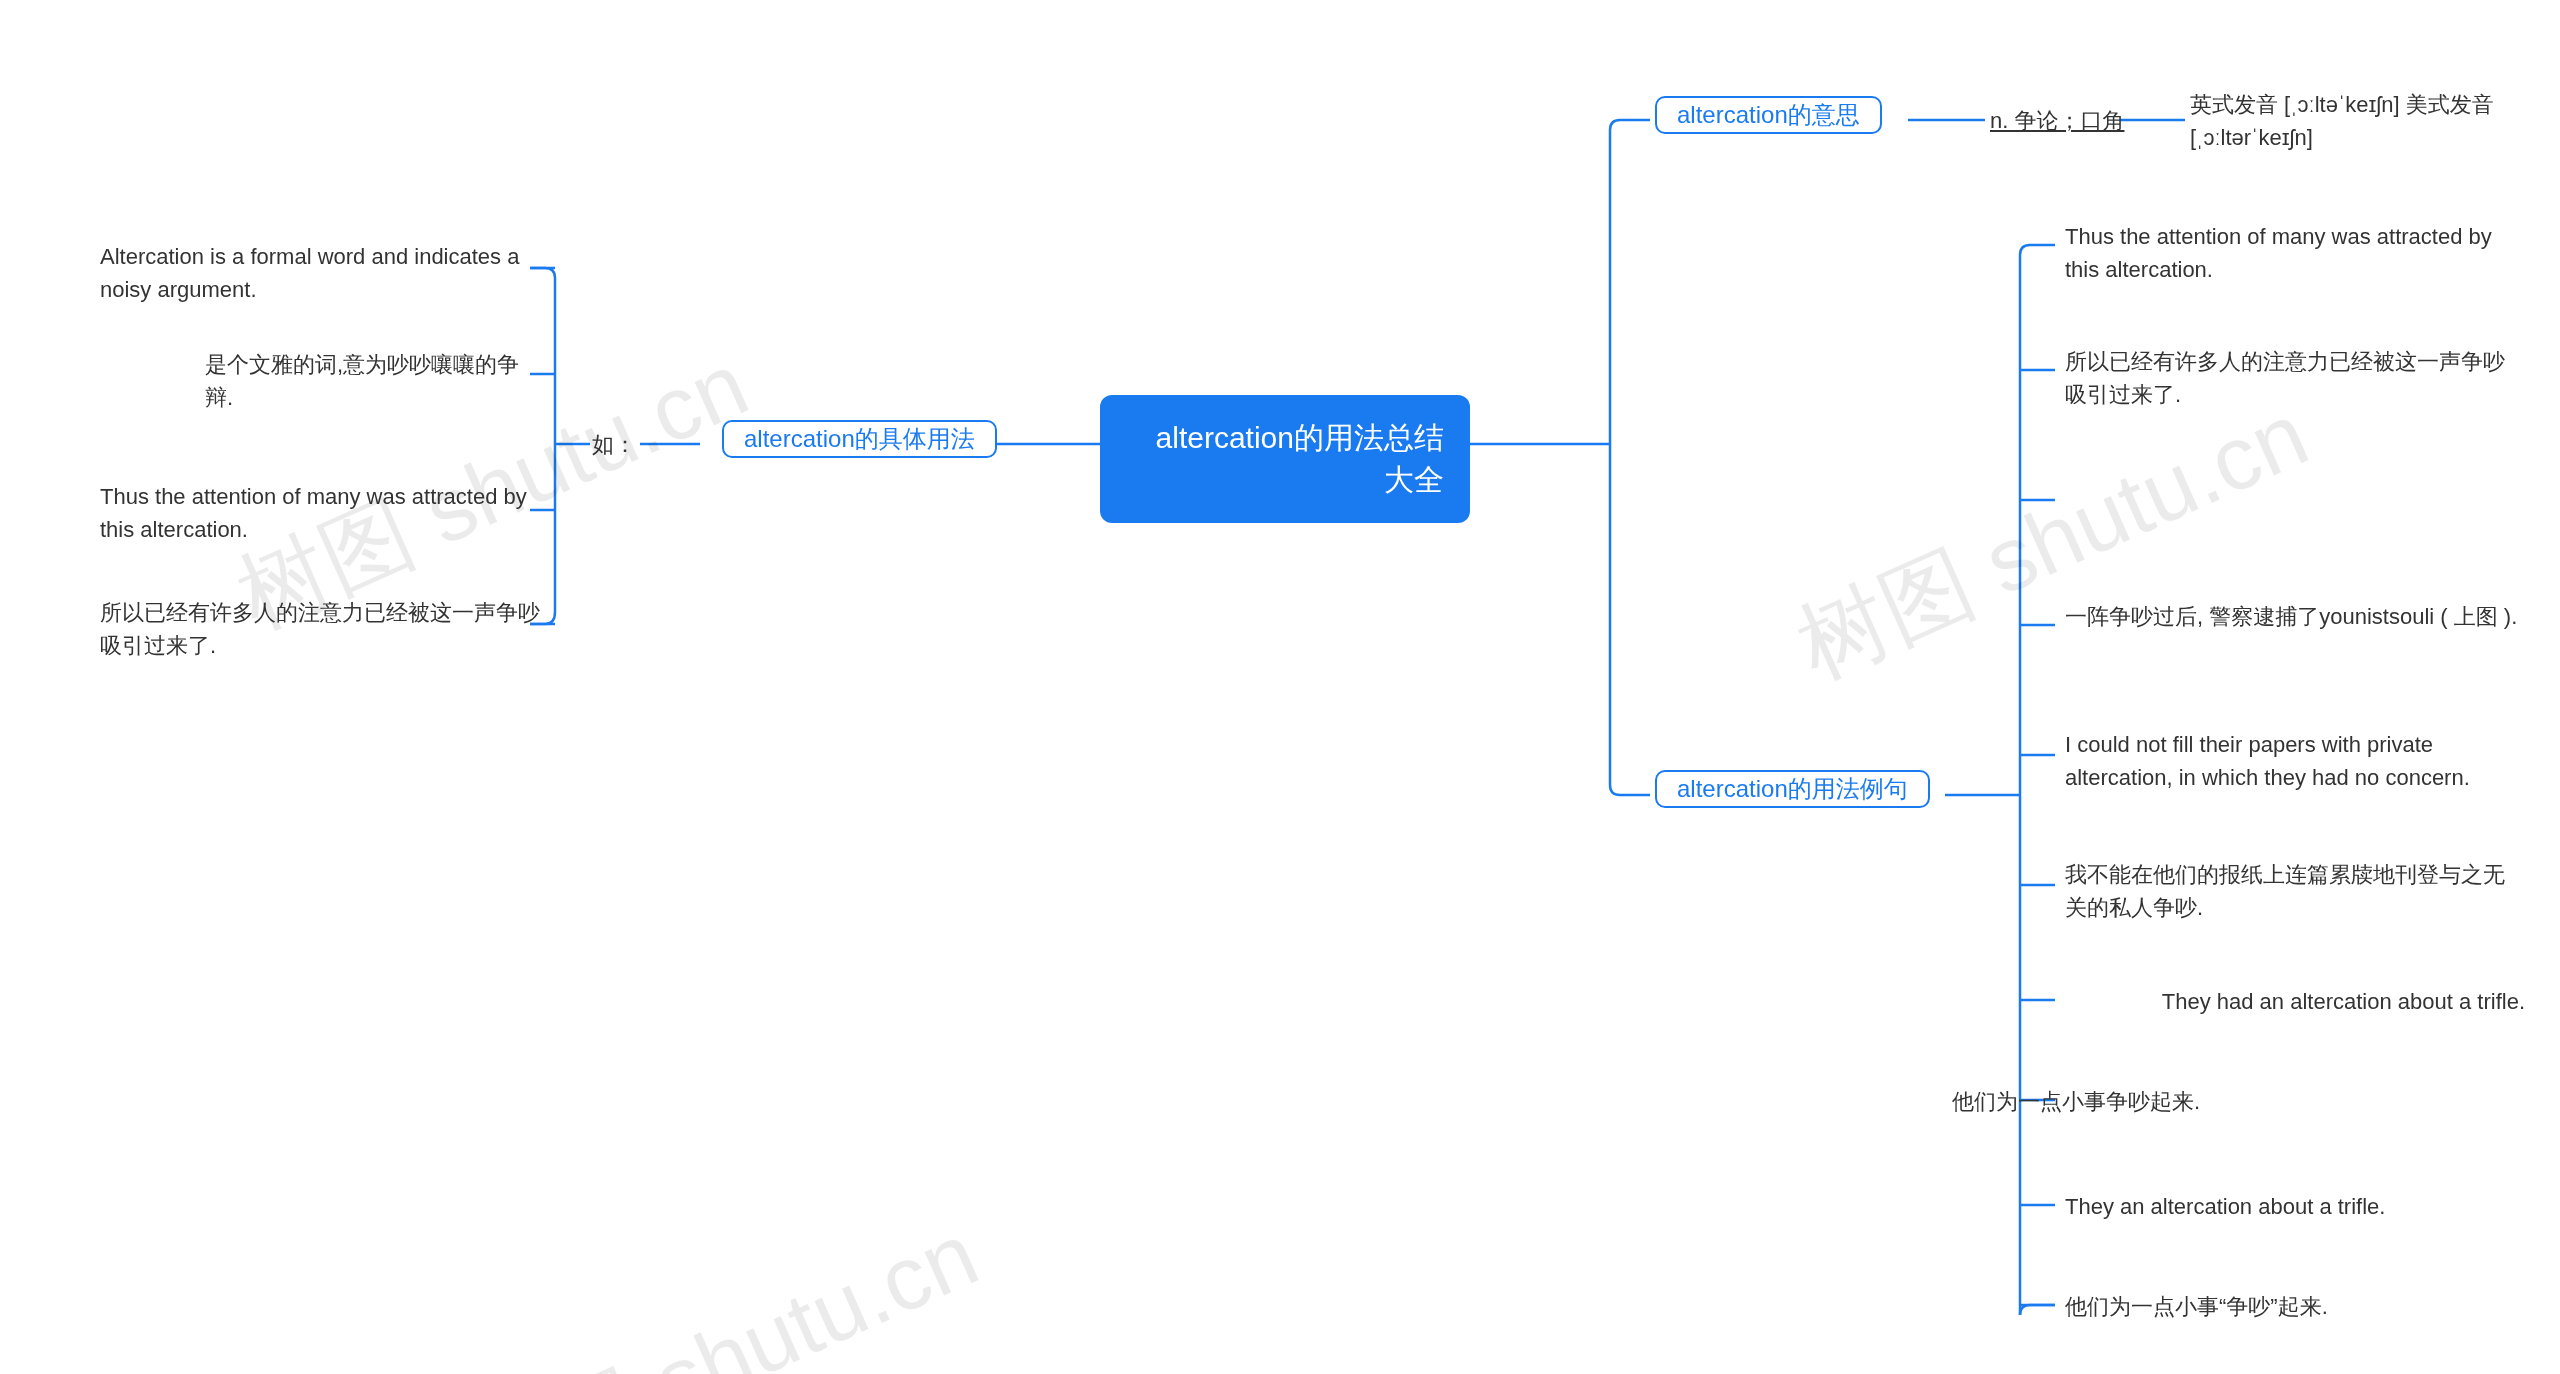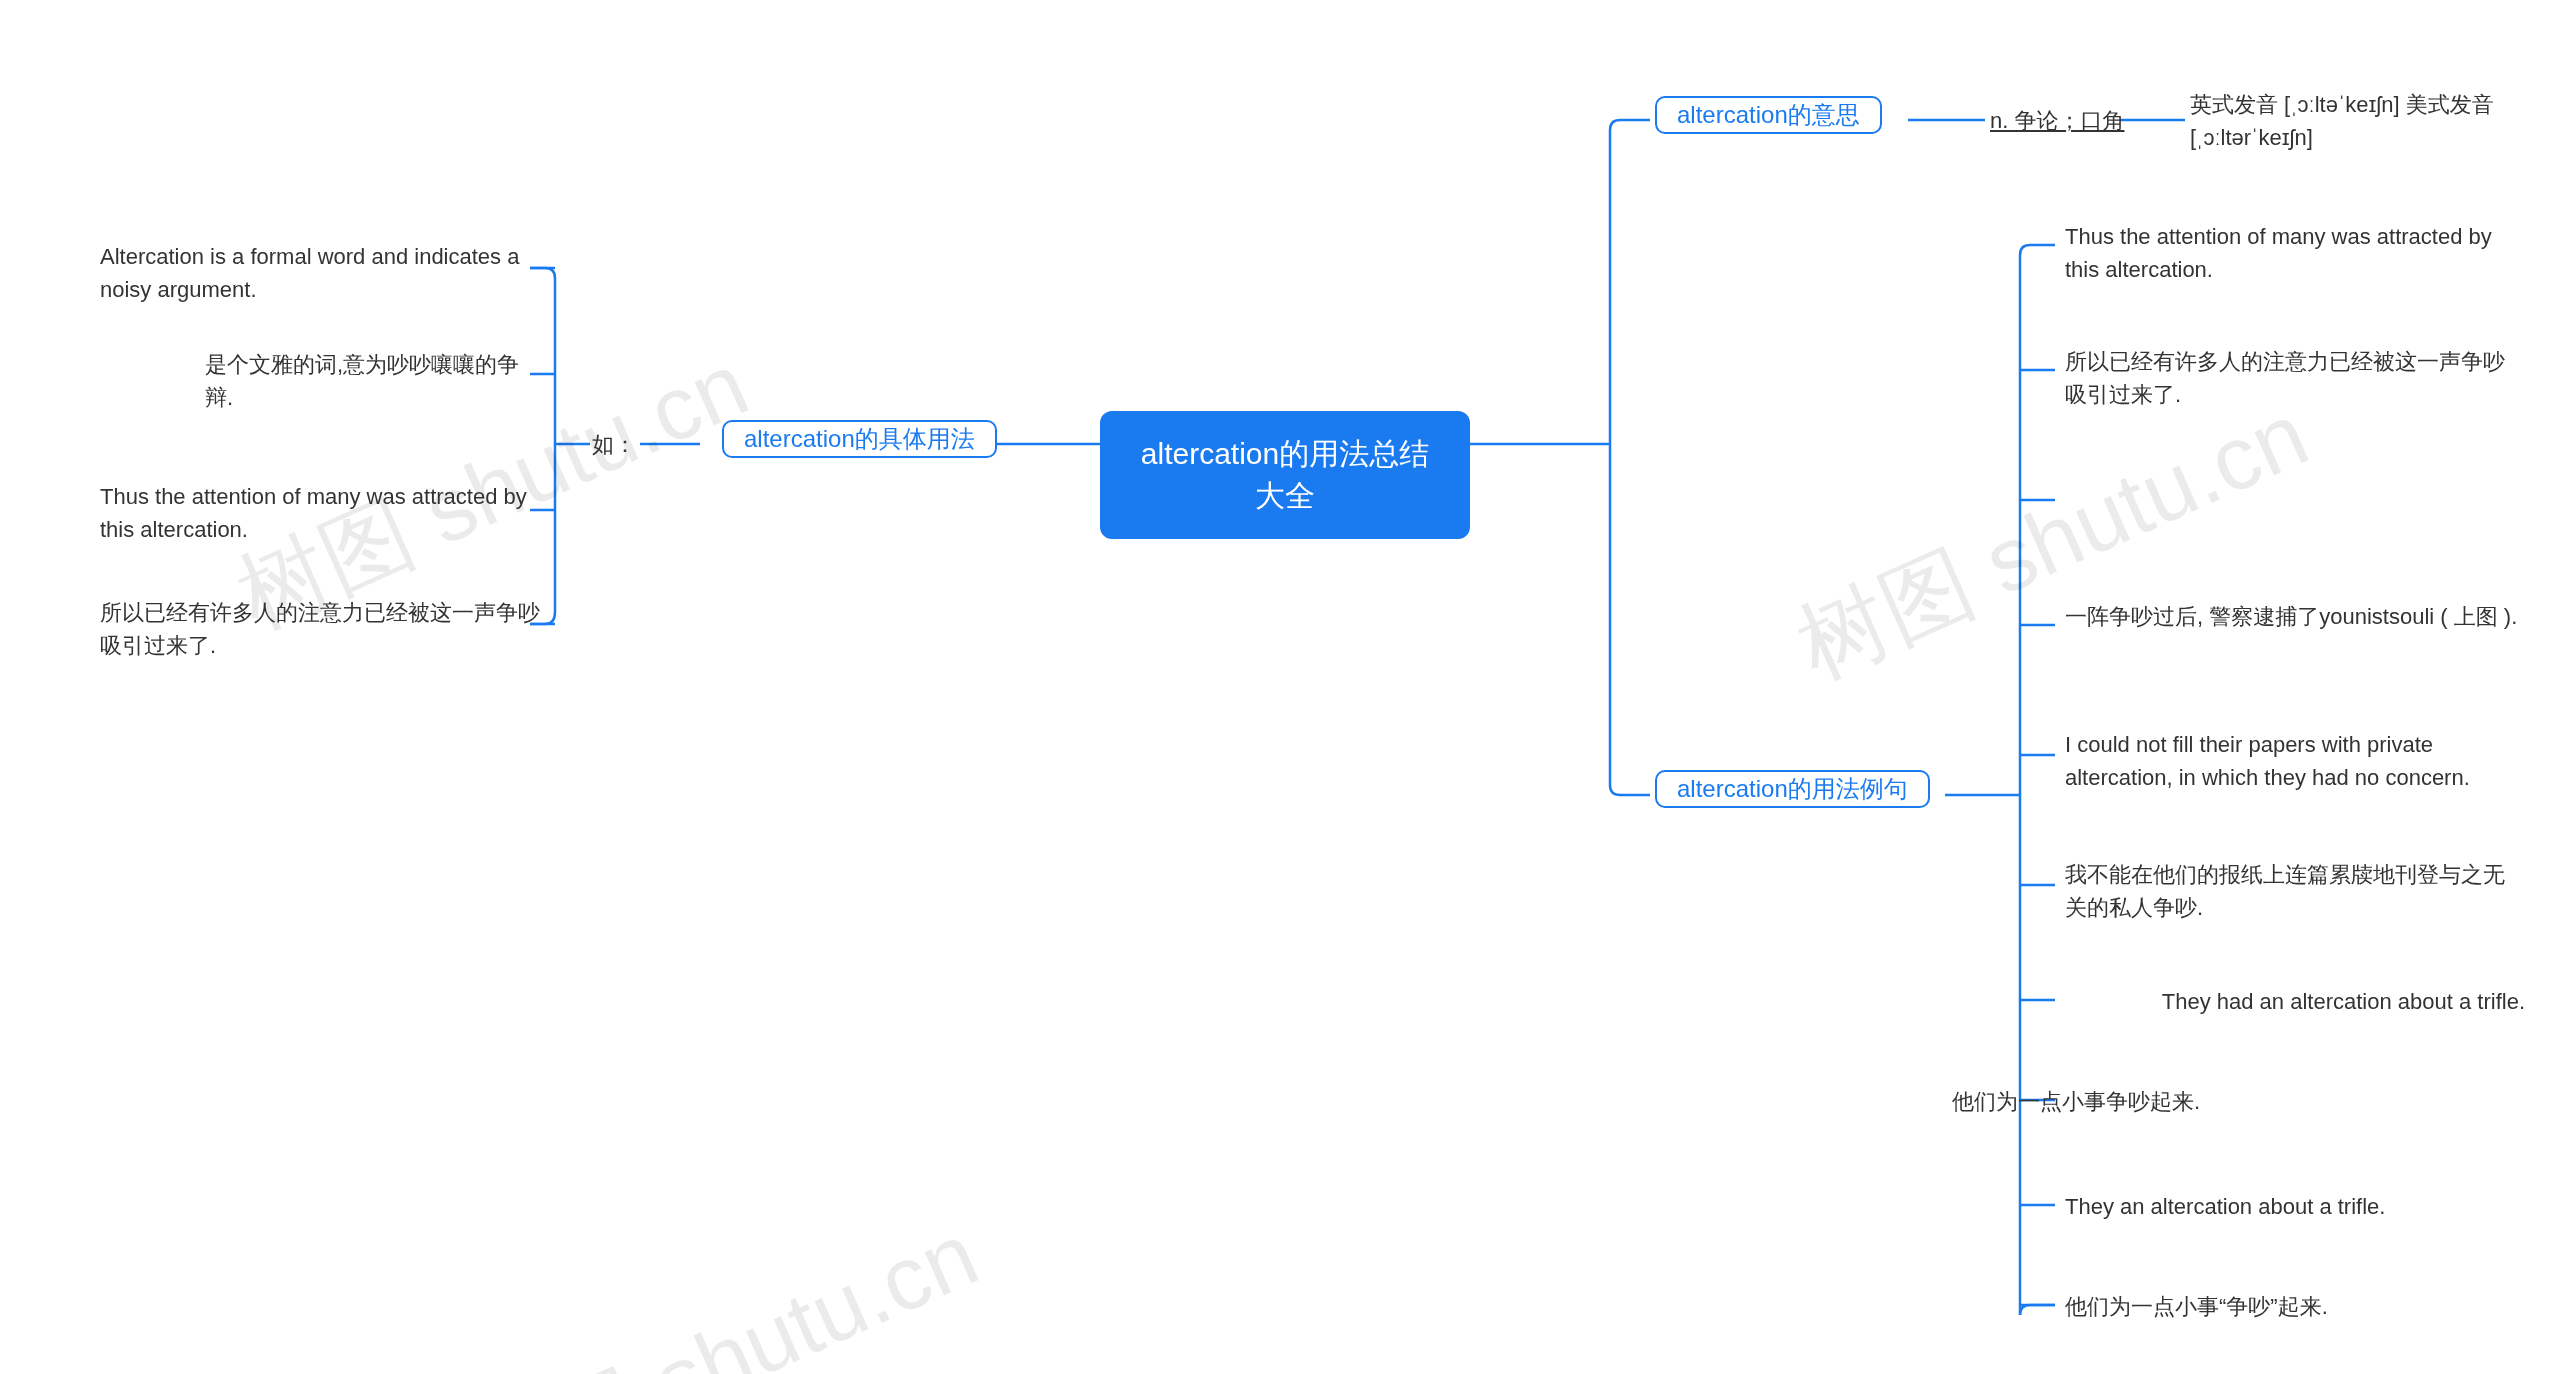--- a/index.html
+++ b/index.html
@@ -28,23 +28,22 @@
     position: absolute;
     box-sizing: border-box;
   }
   .root {
     background: #1a7bf0;
     color: #ffffff;
     border-radius: 12px;
     padding: 22px 26px;
     font-size: 30px;
     line-height: 1.4;
-    text-align: center;
+    text-align: right;
     width: 370px;
-    margin-top: 16px;
   }
   .branch {
     background: #ffffff;
     border: 2px solid #1a7bf0;
     border-radius: 10px;
     color: #1a7bf0;
     font-size: 24px;
     line-height: 1.4;
     padding: 0 20px;
     text-align: center;

